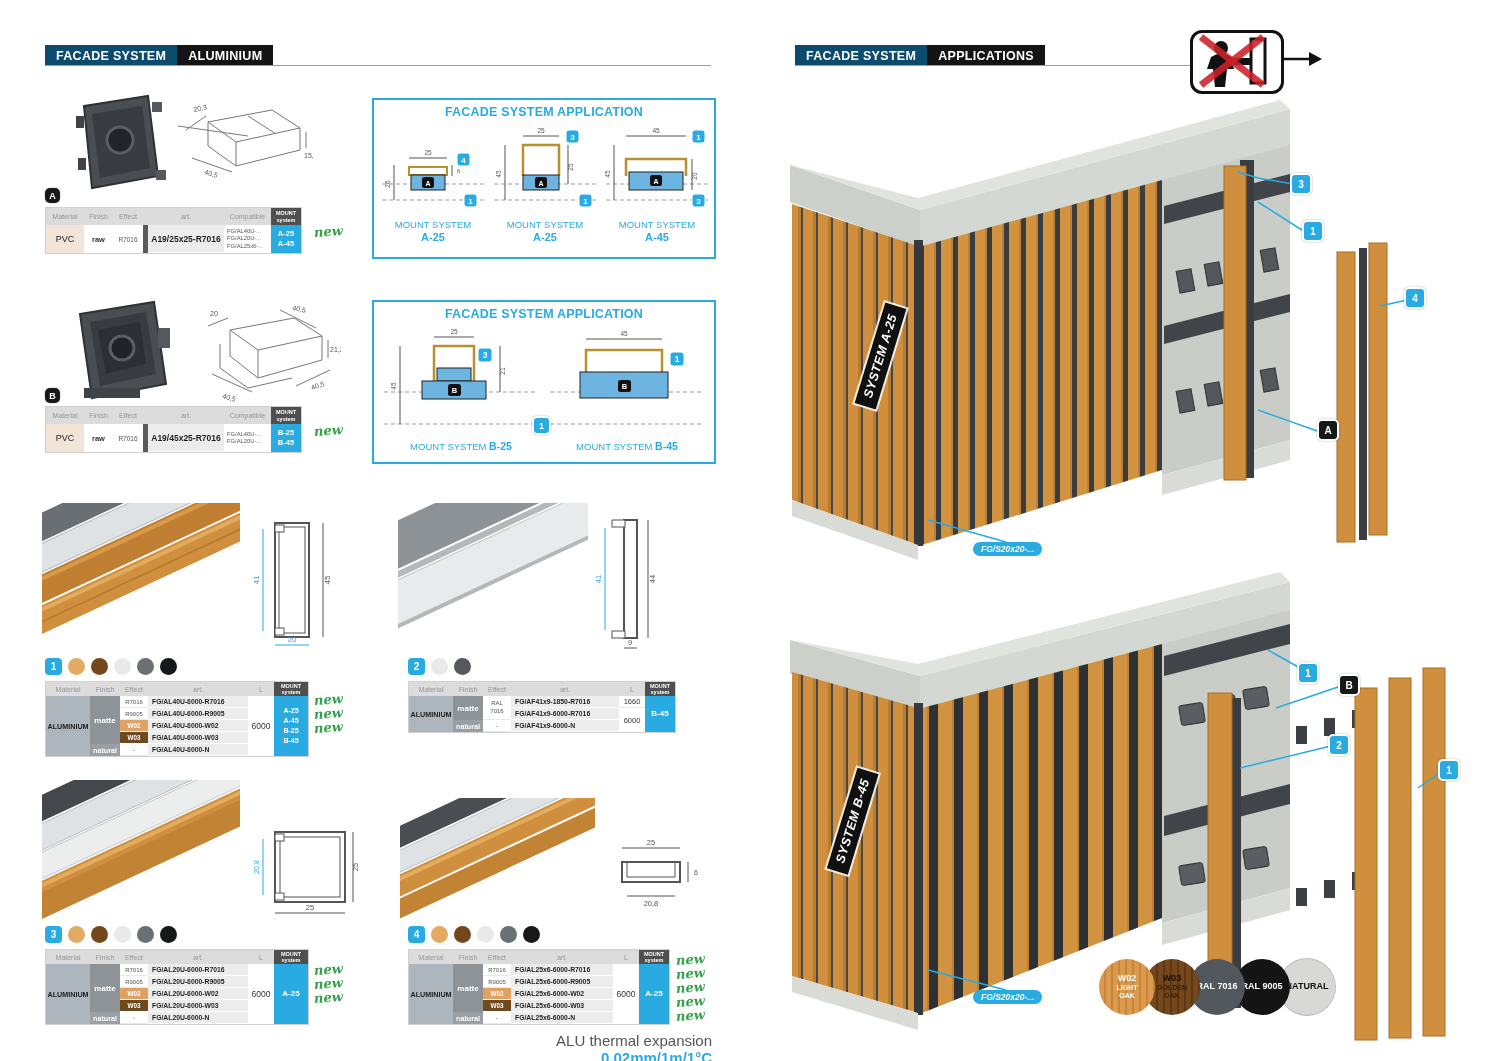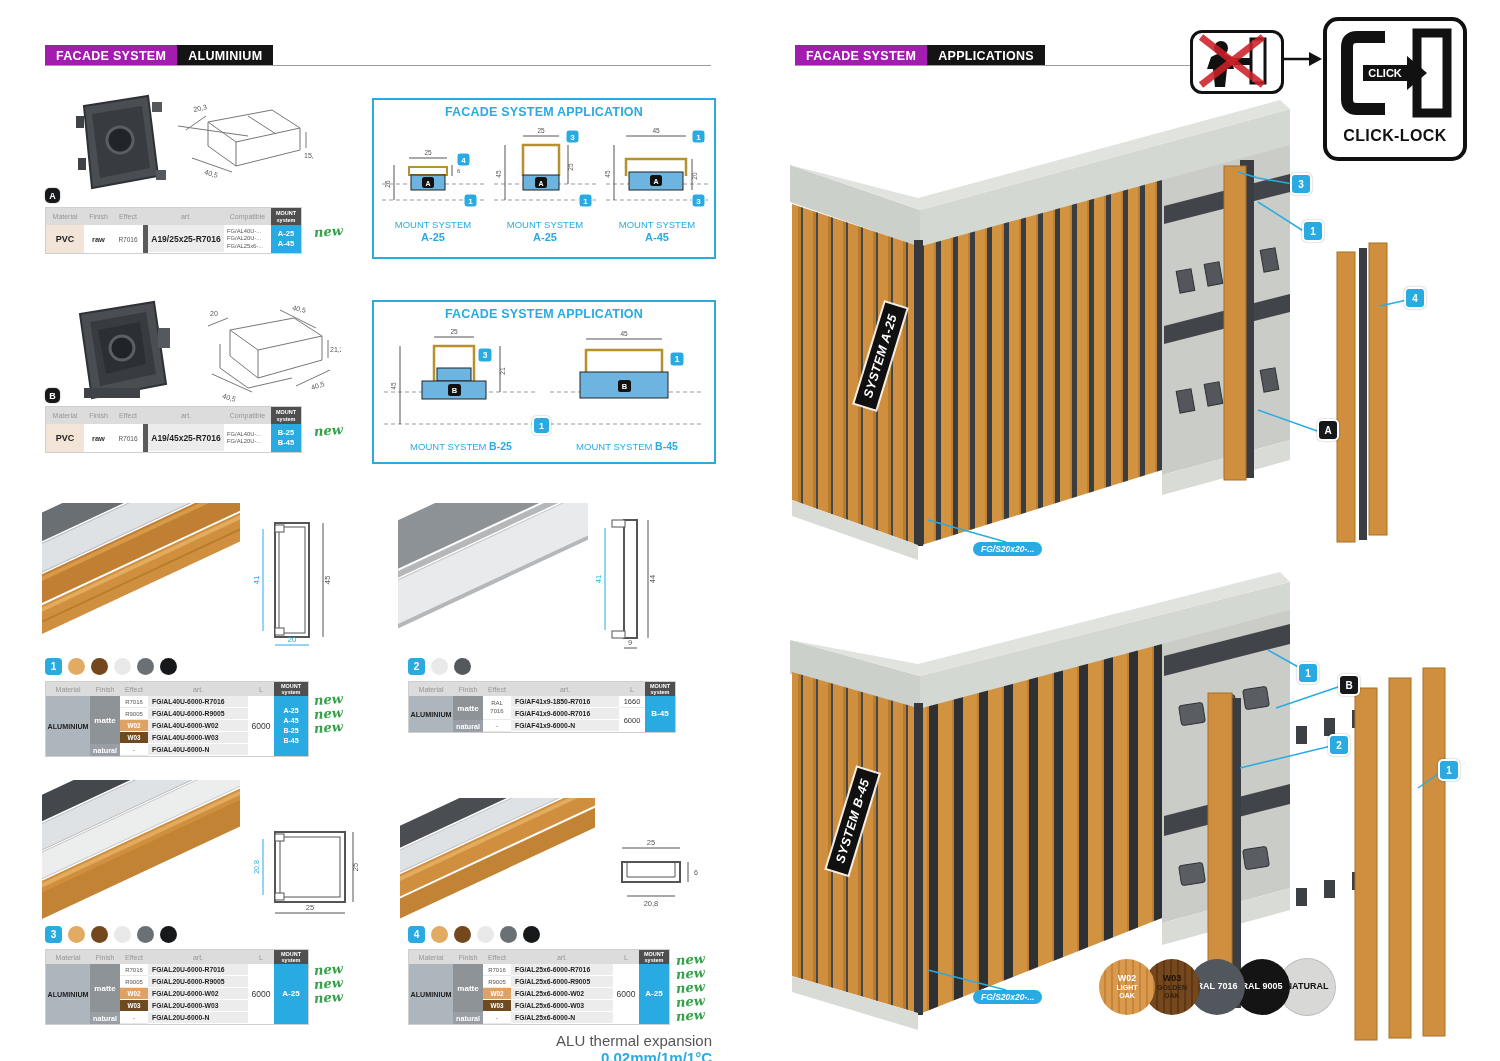--- a/index.html
+++ b/index.html
@@ -1,34 +1,34 @@
 <!DOCTYPE html>
 <html><head>
 <meta charset="utf-8">
 <style>
   html,body{margin:0;padding:0;background:#f2f2f2}
   .page{position:relative;width:1500px;height:1061px;background:#fff;font-family:"Liberation Sans",sans-serif;overflow:hidden}
   .abs{position:absolute}
   
   .hdr{position:absolute;display:flex}
   .tab{height:21px;display:flex;align-items:center;padding:0 11px;font-weight:bold;font-size:12.5px;color:#fff;letter-spacing:.3px}
-  .tab.gray{background:#a21caf}
+  .tab.gray{background:#0c4a6e}
   .tab.black{background:#141414}
   .hline{position:absolute;height:1px;background:#9c9c9c}
   .cb{position:absolute;width:18px;height:18px;background:#29abe2;border:2px solid #fff;box-shadow:0 0 2px rgba(0,0,0,.35);border-radius:5px;color:#fff;font-size:10px;font-weight:bold;display:flex;align-items:center;justify-content:center;z-index:6}
   .cb.blk{background:#17181a}
   .mkrow{position:absolute;display:flex;align-items:center;gap:6px}
   .cc{width:17px;height:17px;border-radius:50%}
   .nbi{width:17px;height:17px;background:#29abe2;border-radius:4px;color:#fff;font-size:10px;font-weight:bold;display:flex;align-items:center;justify-content:center}
   
   .ctab,.ptab{position:absolute;display:grid;border:1px solid #cfcfcf;background:#fff}
   .cell{display:flex;align-items:center;justify-content:center;overflow:hidden}
   .hc{background:#dcdcdc;color:#969696;font-size:7px;display:flex;align-items:center;justify-content:center}
   .hm{background:#4f4f4f;color:#fff;font-size:5.5px;font-weight:bold;display:flex;flex-direction:column;align-items:center;justify-content:center;line-height:1.15}
-  .pvc{background:#f3e4d8;font-weight:bold;font-size:9px;color:#222}
+  .pvc{background:#f3e4d8;font-weight:normal;font-size:9px;color:#222}
   .raw{font-weight:bold;font-size:7.5px;color:#333}
   .eff7{font-size:6.5px;color:#555}
   .bar{background:#5a5a5a}
   .arta{background:#ececec;color:#1e1e1e;font-weight:bold;font-size:6.8px;justify-content:flex-start;padding-left:4px;border-bottom:1px solid #fff}
   .arta.big{font-size:8.5px;justify-content:center;padding-left:0}
   .compat{flex-direction:column;font-size:5.8px;color:#555;line-height:1.25;align-items:flex-start;padding-left:3px}
   .mnt{background:#29abe2;color:#fff;font-weight:bold;font-size:7.5px;flex-direction:column;line-height:1.4}
   .mat{background:#adb6bd;color:#222;font-weight:bold;font-size:7.2px}
   .matte{background:#8e9398;color:#fff;font-weight:bold;font-size:8px}
   .natural{background:#999fa5;color:#fff;font-weight:bold;font-size:7.2px}
@@ -538,29 +538,20 @@
       <path d="M18,24 q10,-7 20,0 l3,12 h-7 l-2,18 h-10 l-2,-18 h-6 z" fill="#111"></path>
       <rect x="38" y="25" width="20" height="7" fill="#111"></rect>
       <line x1="8" y1="4" x2="70" y2="52" stroke="#cc2027" stroke-width="7" opacity=".88"></line>
       <line x1="70" y1="4" x2="8" y2="52" stroke="#cc2027" stroke-width="7" opacity=".88"></line>
     </svg>
   </div>
   <svg class="abs" style="left:1282px;top:50px" width="40" height="18">
     <line x1="0" y1="9" x2="27" y2="9" stroke="#111" stroke-width="2.5"></line>
     <polygon points="27,2 40,9 27,16" fill="#111"></polygon>
   </svg>
-  <div class="iconbox" style="left:1323px;top:17px;width:136px;height:136px;border-width:4px;border-radius:15px">
-    <svg width="136" height="100" style="position:absolute;left:0;top:2px">
-      <path d="M58,14 H30 Q20,14 20,24 V76 Q20,86 30,86 H58" fill="none" stroke="#111" stroke-width="12"></path>
-      <rect x="90" y="10" width="30" height="80" fill="#fff" stroke="#111" stroke-width="9"></rect>
-      <polygon points="36,42 80,42 80,33 100,50 80,67 80,58 36,58" fill="#111"></polygon>
-      <text x="58" y="54" font-size="11" font-weight="bold" fill="#fff" text-anchor="middle">CLICK</text>
-    </svg>
-    <div class="cl-label" style="top:106px">CLICK-LOCK</div>
-  </div>
 
   <svg class="abs" style="left:788px;top:80px" width="705" height="482">
     <defs>
       <pattern id="patA" width="15" height="8" patternUnits="userSpaceOnUse">
         <rect width="15" height="8" fill="#cf8f3f"></rect>
           <rect x="10" width="5" height="8" fill="#b87c2d"></rect>
           <rect x="13" width="2" height="8" fill="#44474b"></rect>
       </pattern>
       <pattern id="patB" width="17" height="8" patternUnits="userSpaceOnUse">
         <rect width="17" height="8" fill="#d29340"></rect>

